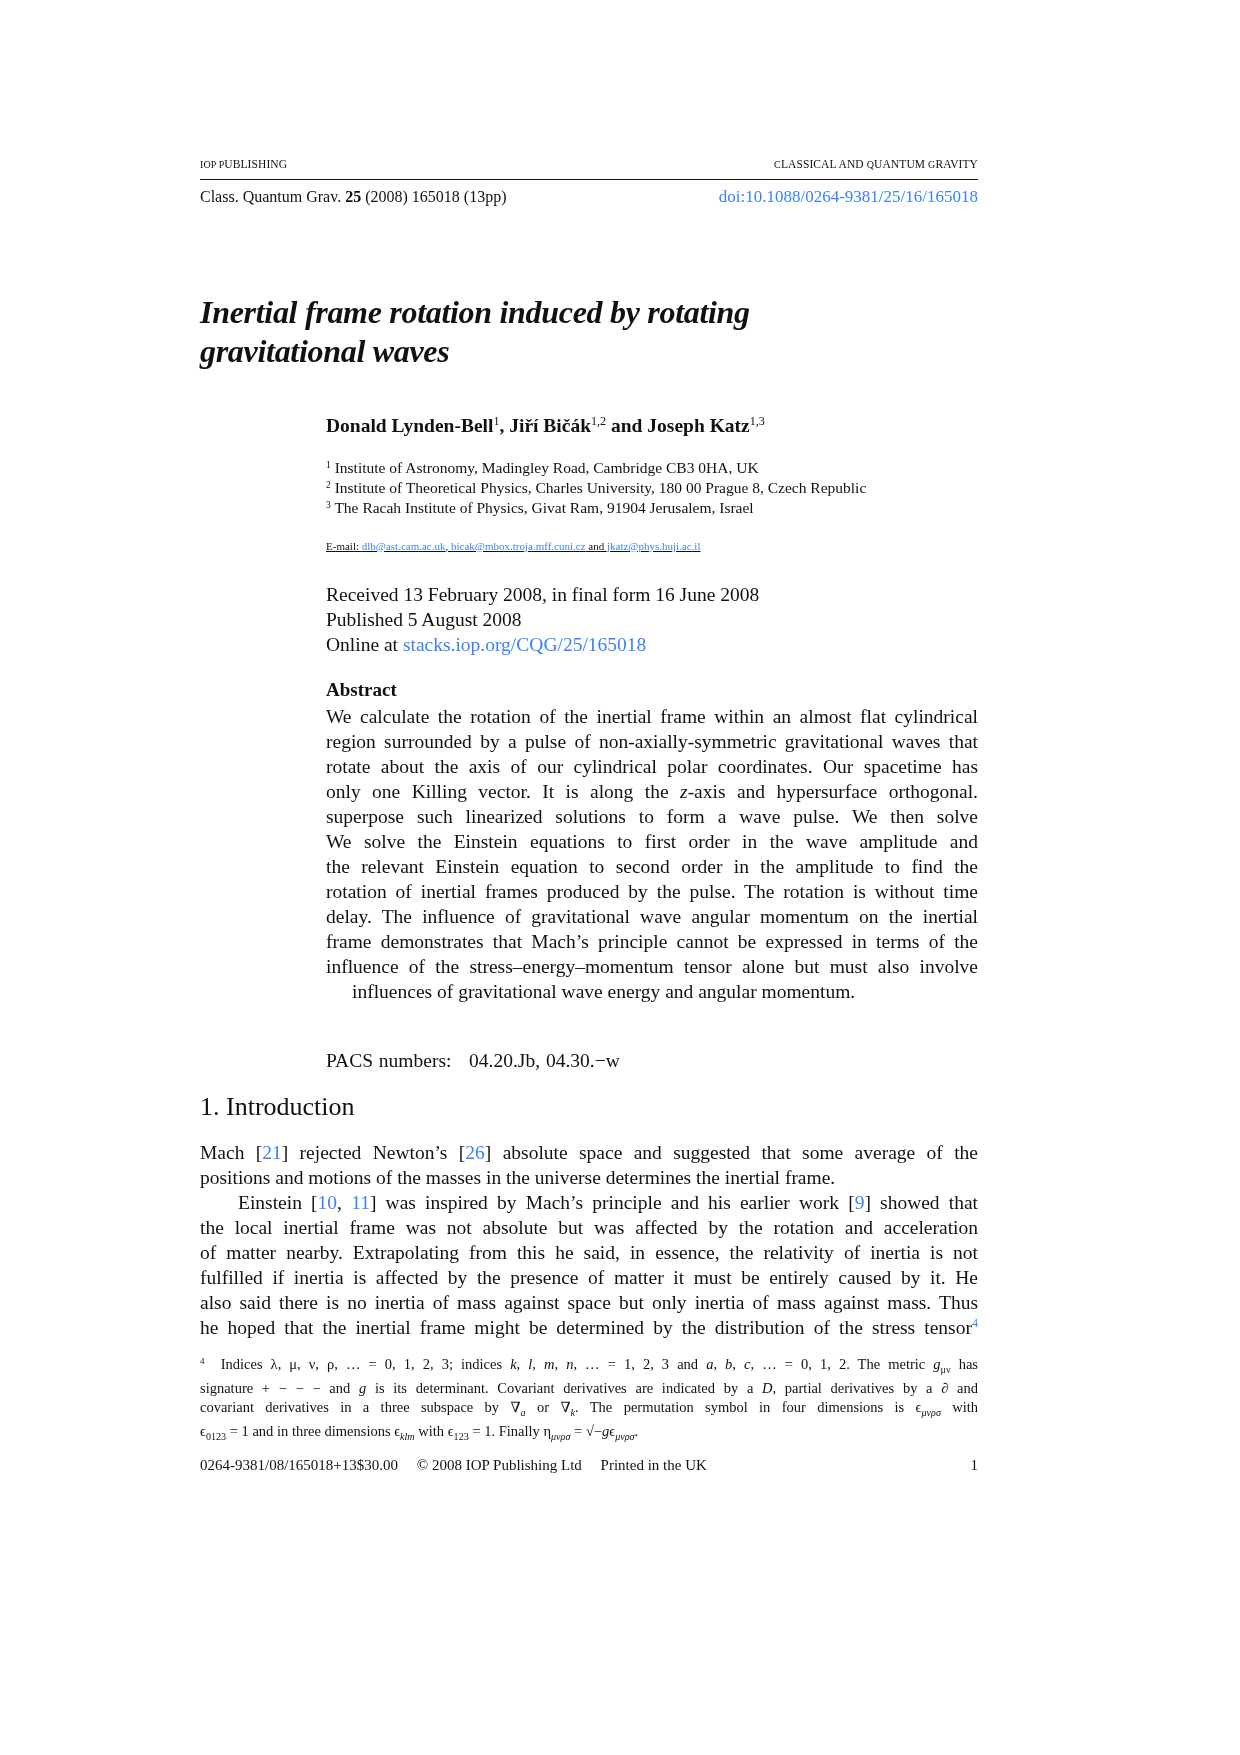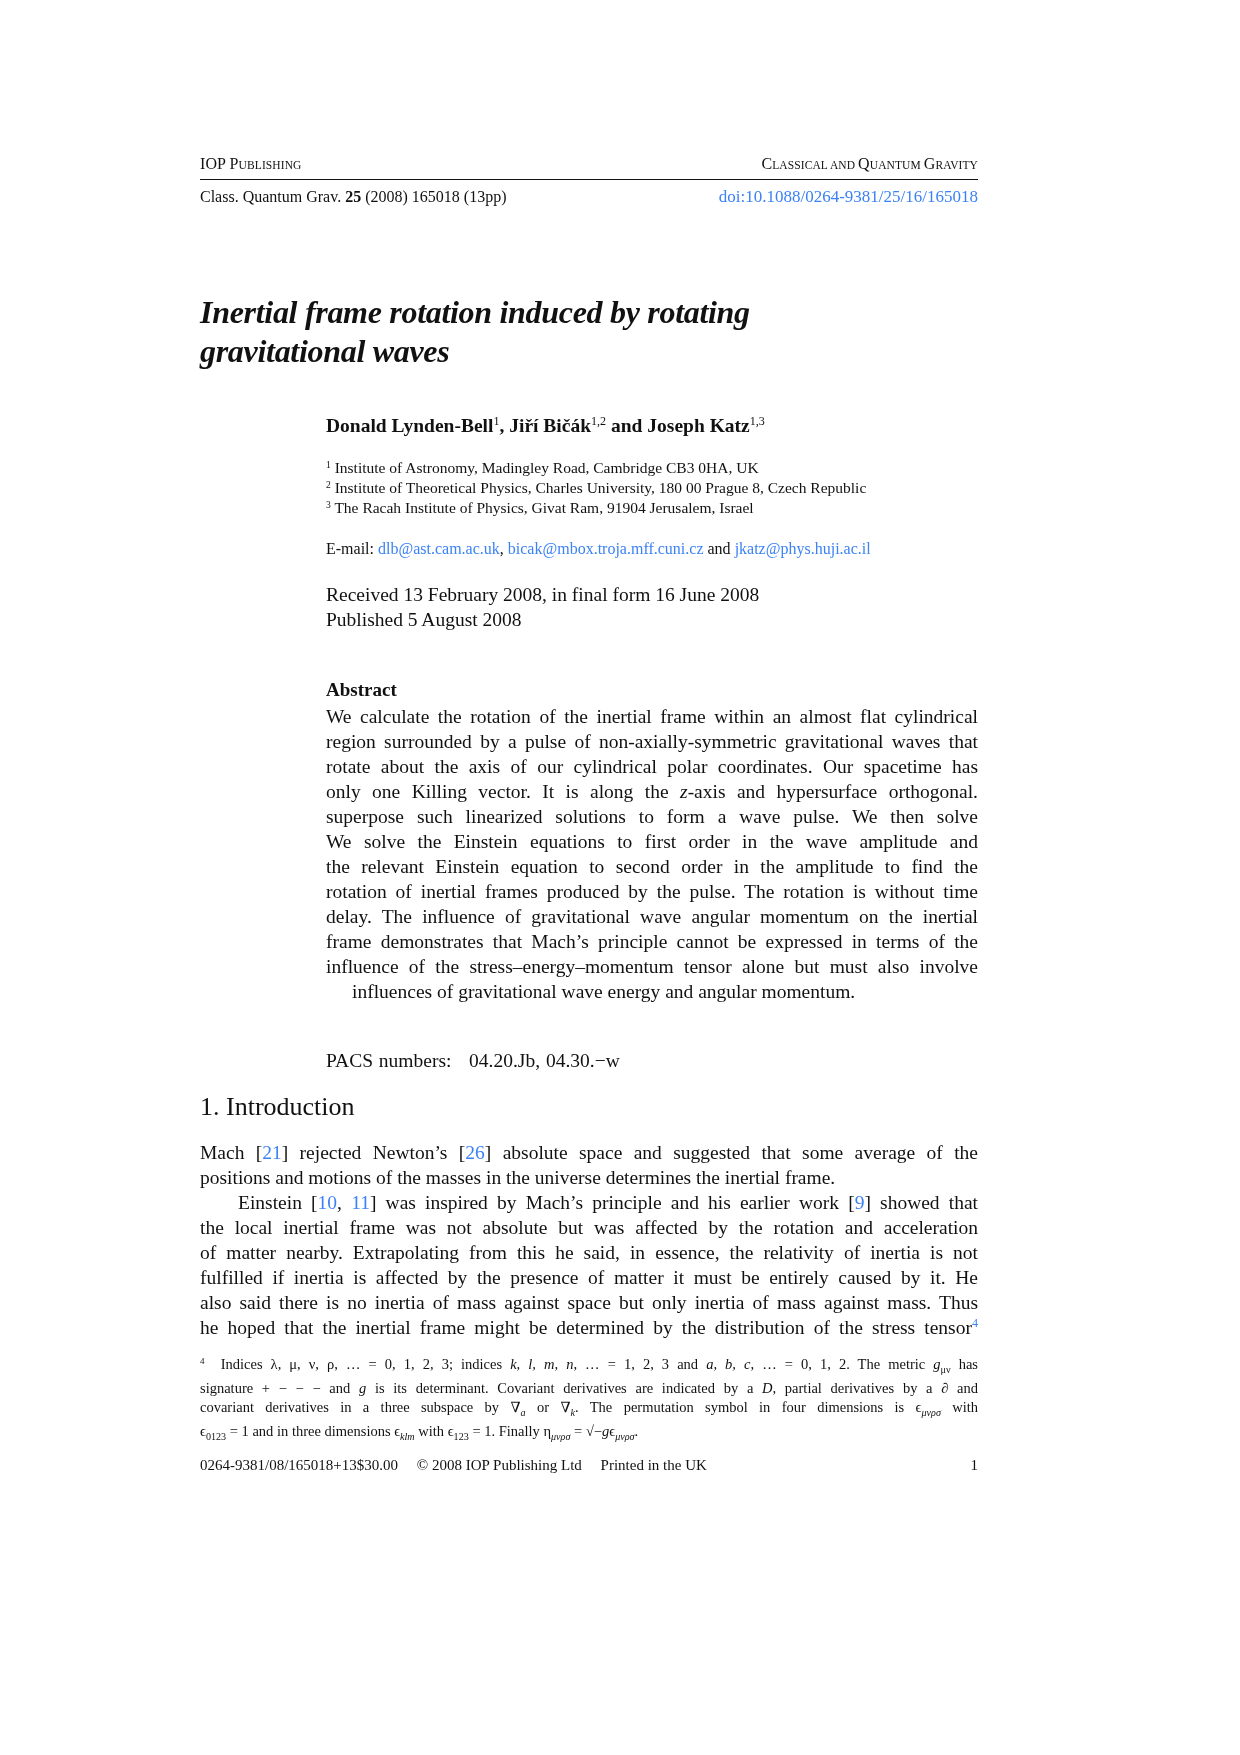--- a/index.html
+++ b/index.html
@@ -1,30 +1,30 @@
 <!DOCTYPE html>
 <html><head>
 <meta charset="utf-8">
 <style>
   html, body { margin: 0; padding: 0; background: #ffffff; }
   body { width: 1240px; height: 1755px; position: relative; overflow: hidden;
          font-family: "Liberation Serif", "DejaVu Serif", serif; color: #111; }
   .page { position: absolute; left: 0; top: 0; width: 1240px; height: 1755px; }
   .abs { position: absolute; }
   .link { color: #3b82f6; text-decoration: none; }
-  .sc-big { font-size: 16px; }
+  .sc-big { font-size: 10px; }
   .sc-small { font-size: 11.5px; }
   .hdr { font-size: 15px; letter-spacing: 0.1px; }
   .rule { position: absolute; left: 200px; width: 778px; top: 179px; height: 1px; background: #111; }
   .title { left: 200px; top: 293px; font-size: 32px; font-weight: bold; line-height: 39px;
            font-family: "Liberation Serif", serif; letter-spacing: -0.3px; font-style: italic; }
   .authors { left: 326px; top: 415px; font-size: 19.5px; font-weight: bold; }
   sup { font-size: 0.62em; font-weight: normal; vertical-align: 0.55em; line-height: 0; }
   .aff { left: 326px; font-size: 15.5px; }
-  .email { left: 326px; top: 540px; font-size: 16px; }
+  .email { left: 326px; top: 540px; font-size: 11px; text-decoration: underline; }
   .dates { left: 326px; top: 582px; font-size: 19.5px; line-height: 25px; }
   .abs-head { left: 326px; top: 679px; font-size: 19px; font-weight: bold; }
   .abs-text { left: 326px; top: 704px; width: 652px; font-size: 19.5px; line-height: 25px; text-align: justify; }
   .abs-text .line { display: block; text-align: justify; text-align-last: justify; white-space: nowrap; }
   .abs-text .line.last { text-align-last: left; margin-left: 26px; }
   .pacs { left: 326px; top: 1025px; font-size: 19.5px; word-spacing: 1px; margin-top: 25px; }
   .sec { left: 200px; top: 1092px; font-size: 26px; font-weight: normal; }
   .body { left: 200px; top: 1140px; width: 778px; font-size: 19.5px; line-height: 25px; }
   .body .line { display: block; text-align: justify; text-align-last: justify; white-space: nowrap; }
   .body .line.last { text-align-last: left; }
@@ -60,20 +60,21 @@
 
   <div class="abs aff" style="top:459px;"><sup>1</sup> <span>Institute of Astronomy, Madingley Road, Cambridge CB3 0HA, UK</span></div>
   <div class="abs aff" style="top:479px;"><sup>2</sup> <span>Institute of Theoretical Physics, Charles University, 180 00 Prague 8, Czech Republic</span></div>
   <div class="abs aff" style="top:499px;"><sup>3</sup> <span>The Racah Institute of Physics, Givat Ram, 91904 Jerusalem, Israel</span></div>
 
   <div class="abs email"><span>E-mail: </span><a class="link">dlb@ast.cam.ac.uk</a><span>, </span><a class="link">bicak@mbox.troja.mff.cuni.cz</a><span> and </span><a class="link">jkatz@phys.huji.ac.il</a></div>
 
   <div class="abs dates">
     <div>Received 13 February 2008, in final form 16 June 2008</div>
     <div>Published 5 August 2008</div>
+    <div><span>Online at </span><a class="link">stacks.iop.org/CQG/25/165018</a></div>
   </div>
 
   <div class="abs abs-head">Abstract</div>
   <div class="abs abs-text">
     <span class="line">We calculate the rotation of the inertial frame within an almost flat cylindrical</span>
     <span class="line">region surrounded by a pulse of non-axially-symmetric gravitational waves that</span>
     <span class="line">rotate about the axis of our cylindrical polar coordinates.  Our spacetime has</span>
     <span class="line"><span>only one Killing vector.  It is along the </span><i>z</i><span>-axis and hypersurface orthogonal.</span></span>
     <span class="line">superpose such linearized solutions to form a wave pulse.  We then solve</span>
     <span class="line">We solve the Einstein equations to first order in the wave amplitude and</span>

